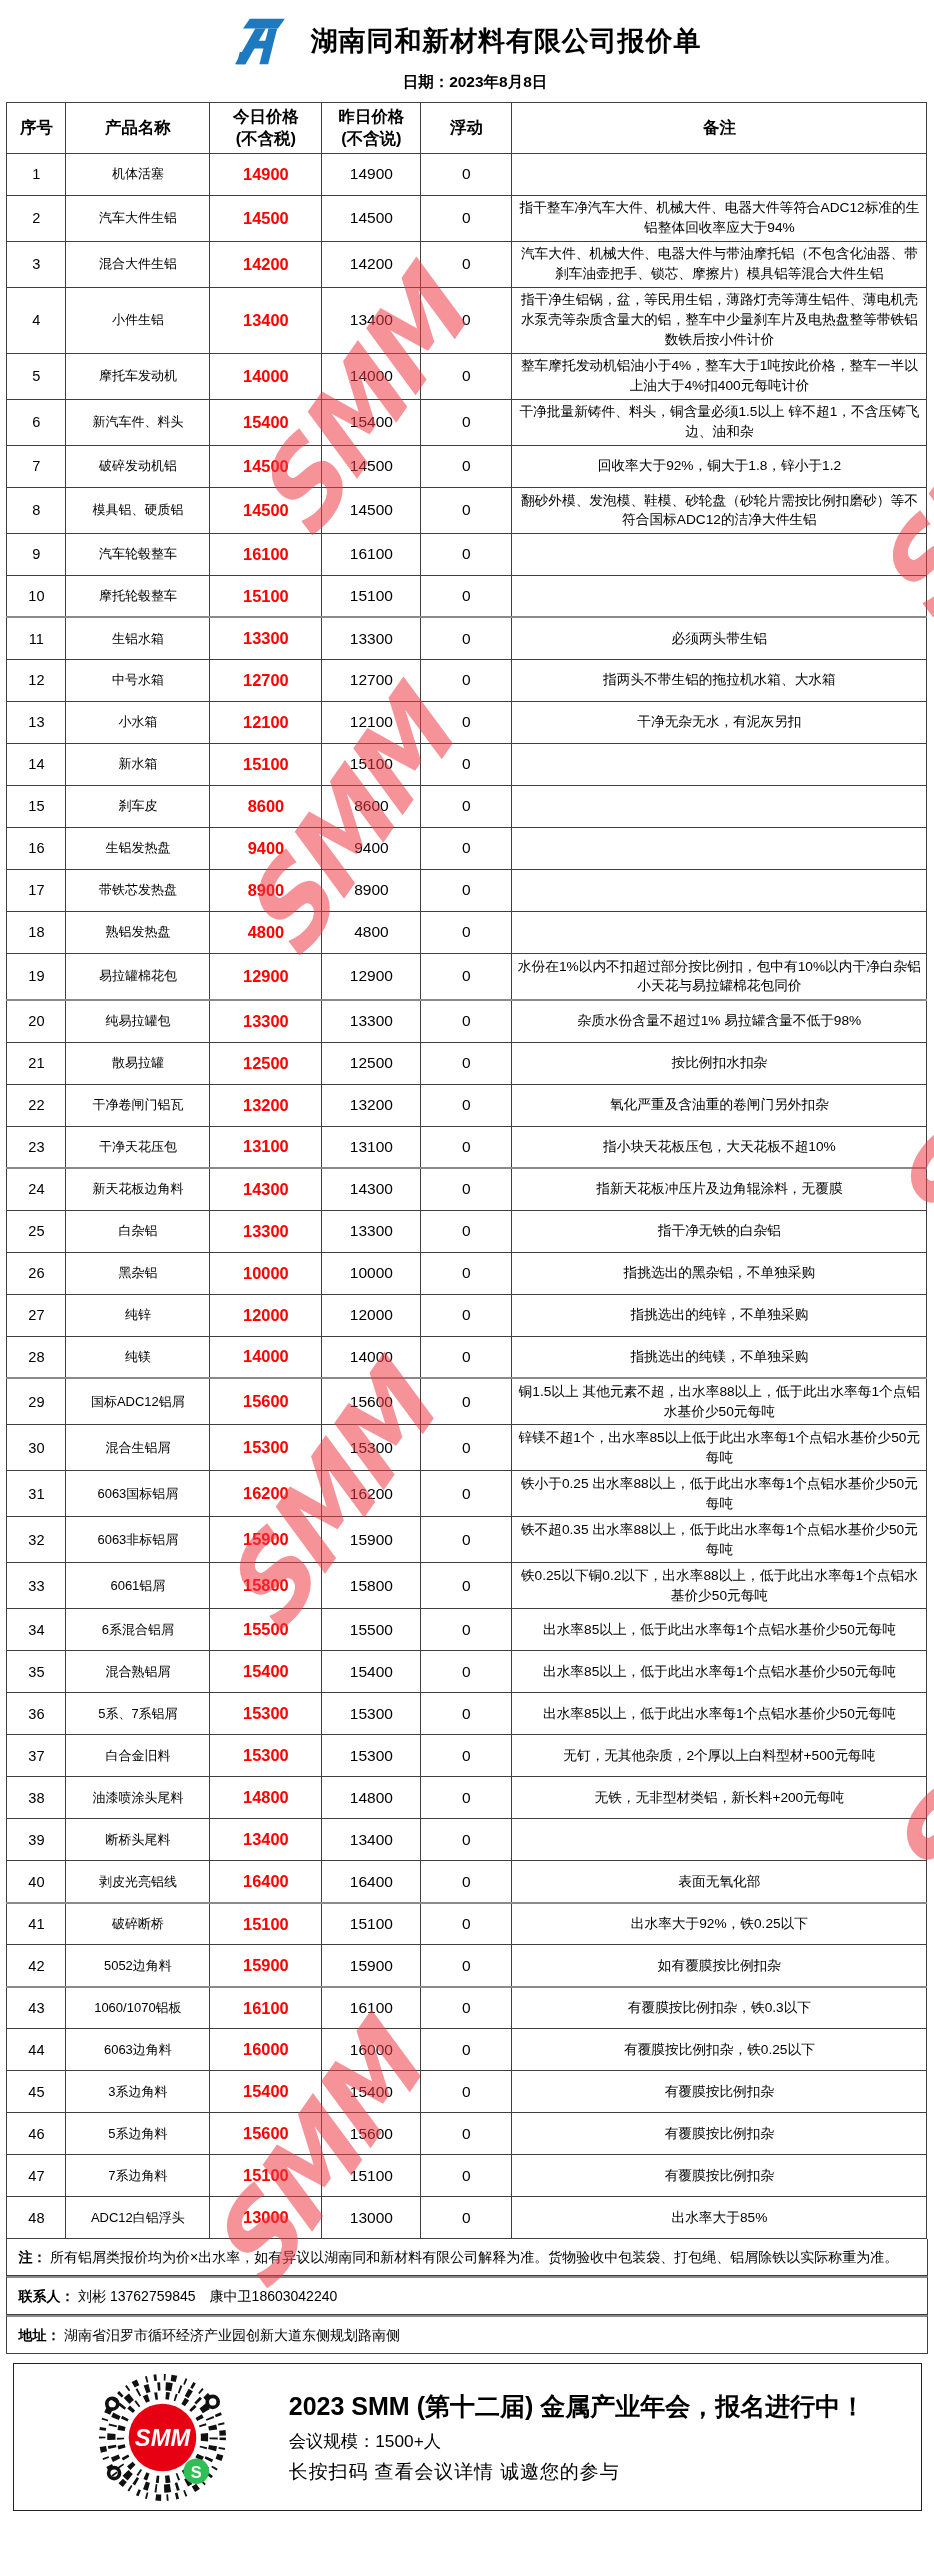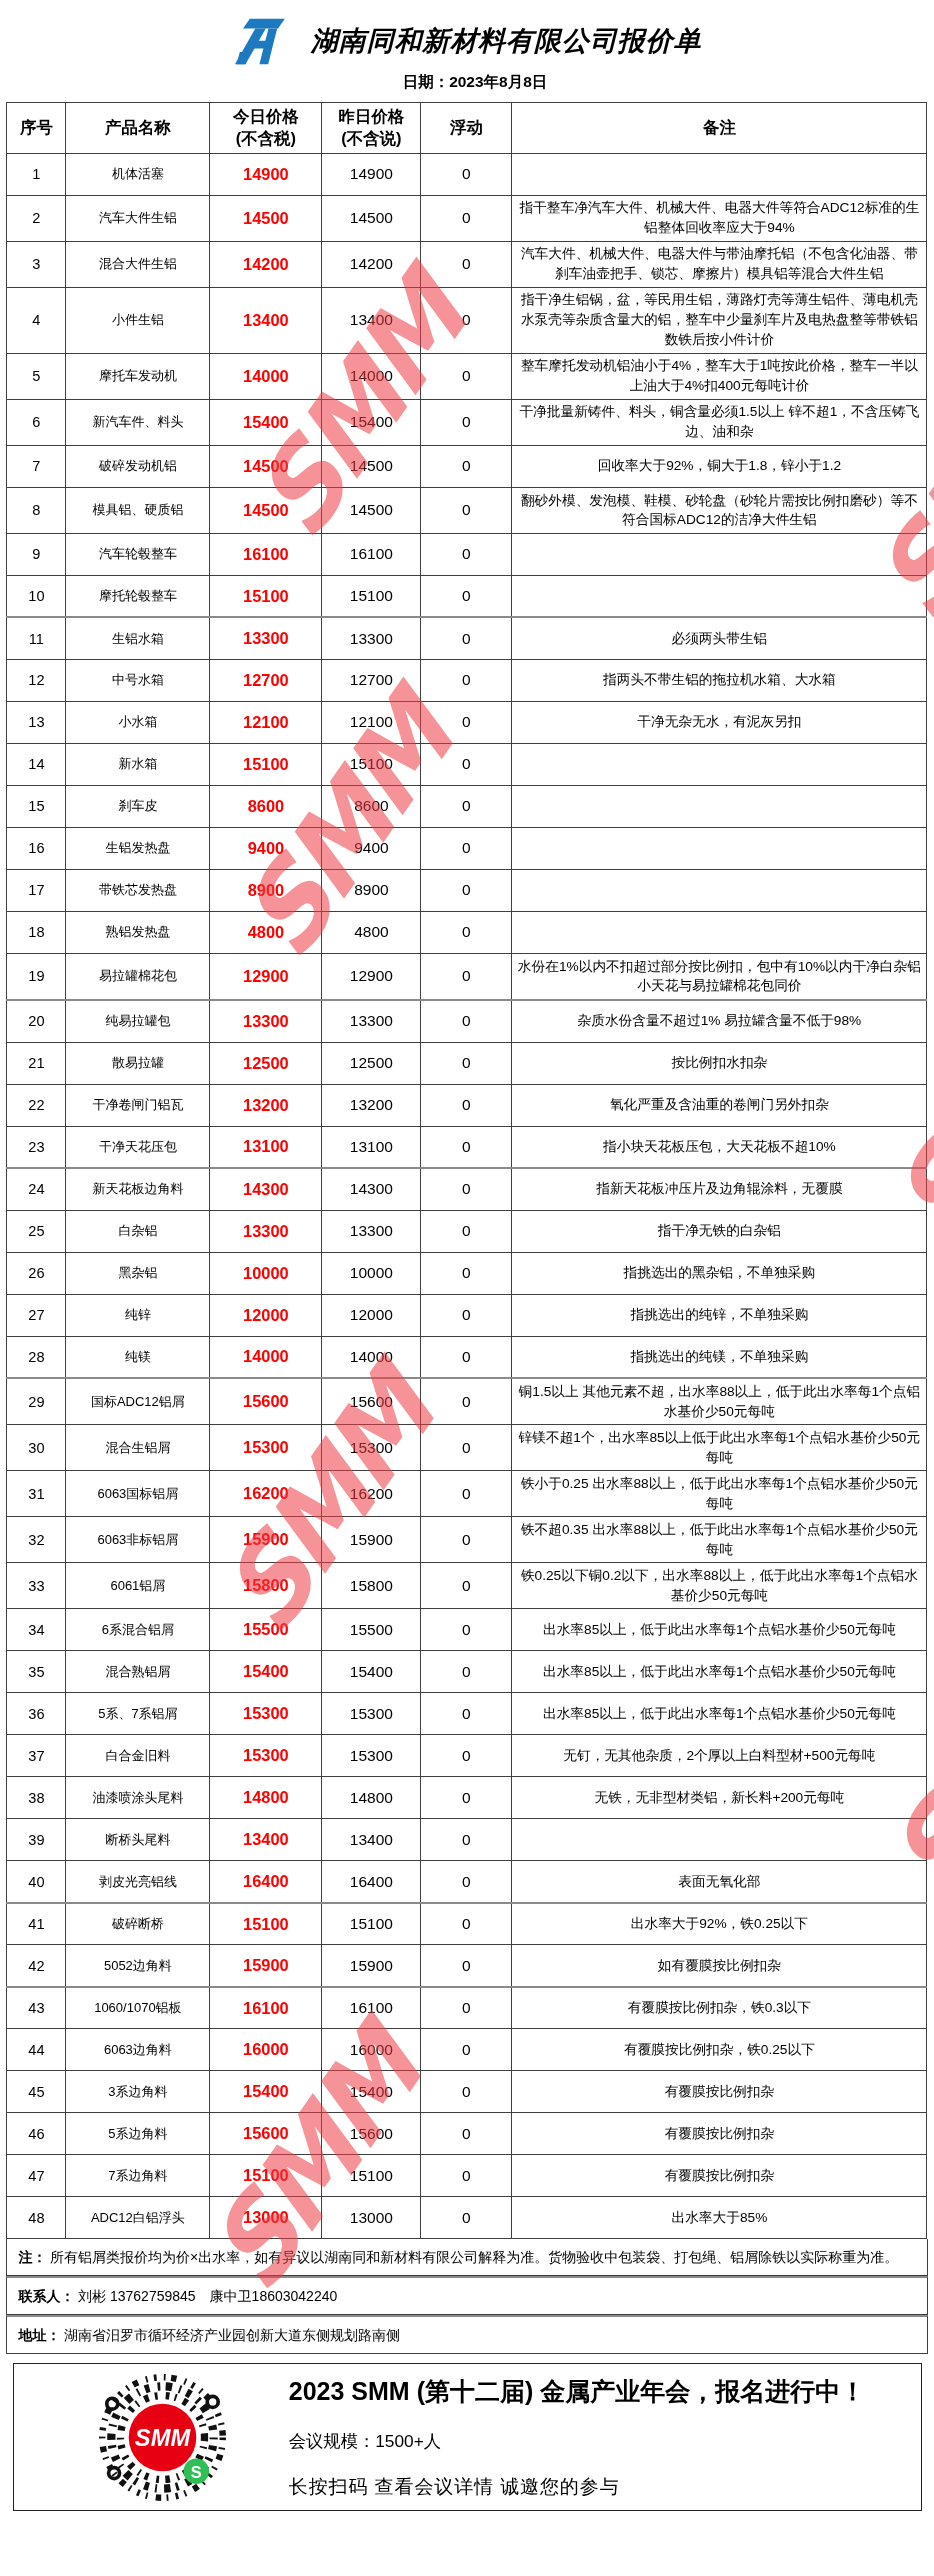--- a/index.html
+++ b/index.html
@@ -4,21 +4,21 @@
 <style>
   * { margin:0; padding:0; box-sizing:border-box; }
   html,body { background:#ffffff; }
   body{
     width:935px; height:2576px; position:relative; overflow:hidden;
     font-family:"Liberation Sans","DejaVu Sans",sans-serif; color:#000;
   }
   .page{ position:relative; width:935px; height:2576px; }
 
   
-  .header{ padding-top:16px; display:flex; justify-content:center; align-items:center; gap:20px; height:66px;font-style:italic; }
+  .header{ padding-top:16px; display:flex; justify-content:center; align-items:center; gap:20px; height:66px; }
   .logo{ width:57px; height:49px; flex:0 0 auto; }
   .company-title{ font-size:27px; font-weight:bold; letter-spacing:0.9px; }
   .date-line{ text-align:center; font-size:15.5px; font-weight:bold; margin-top:5.5px; margin-bottom:9px;padding-left:15px; }
 
   
   table.price{ border-collapse:collapse; table-layout:fixed; width:870px; margin-left:6.4px; }
   table.price th, table.price td{
     border:0.9px solid #3f3f3f; text-align:center; vertical-align:middle;
     padding:2.7px 4.6px; height:42px; overflow:hidden;
   }
@@ -40,21 +40,21 @@
   .note-row b{ font-weight:bold; margin-right:3.7px; white-space:nowrap; }
   .note-row.thick{ border-top:2.7px solid #8a8a8a; }
   .note-row:first-of-type{ border-top:1.8px solid #6f6f6f; }
 
   
   .banner{
     width:909px; margin:9px 0 0 12.8px; height:148px; border:1.8px solid #222;
     display:flex; align-items:center; padding-left:80px; gap:58px; position:relative; background:#fff;
   }
   .qr{ width:137px; height:137px; flex:0 0 auto; }
-  .banner-text{ display:flex; flex-direction:column; gap:21px; }
+  .banner-text{ display:flex; flex-direction:column; gap:6px; }
   .banner-title{ font-size:25px; font-weight:bold; }
   .banner-scale{ font-size:17.3px; color:#000000; }
   .banner-cta{ font-size:19px; font-weight:normal; letter-spacing:0.9px; }
 
   
   .wm-layer{ position:absolute; left:0; top:0; width:935px; height:2576px; pointer-events:none; overflow:hidden; z-index:5; }
   .wm{
     position:absolute; font-family:"DejaVu Sans","Liberation Sans",sans-serif;
     font-weight:900; font-style:italic; font-size:108px; letter-spacing:-5.5px;
     color:var(--wm-red,rgba(236,58,67,0.55));

